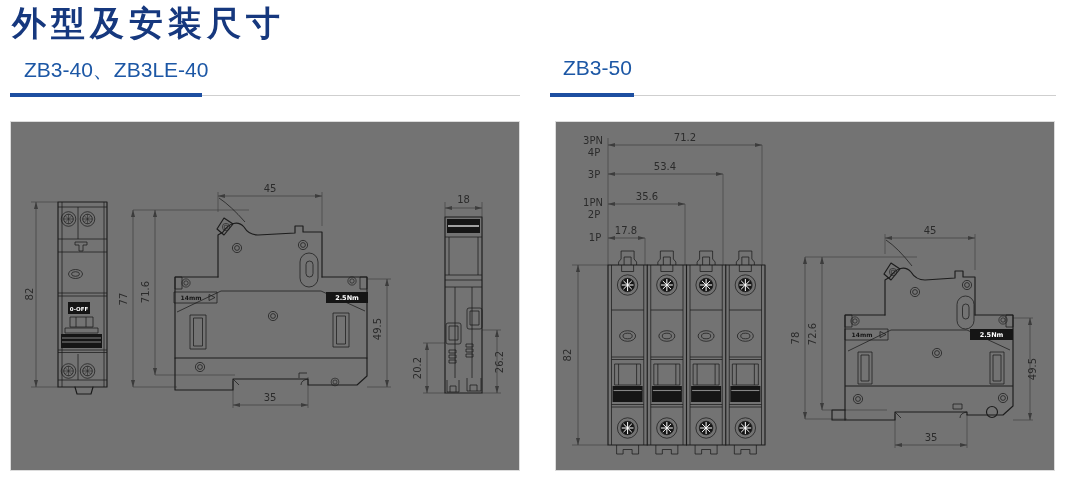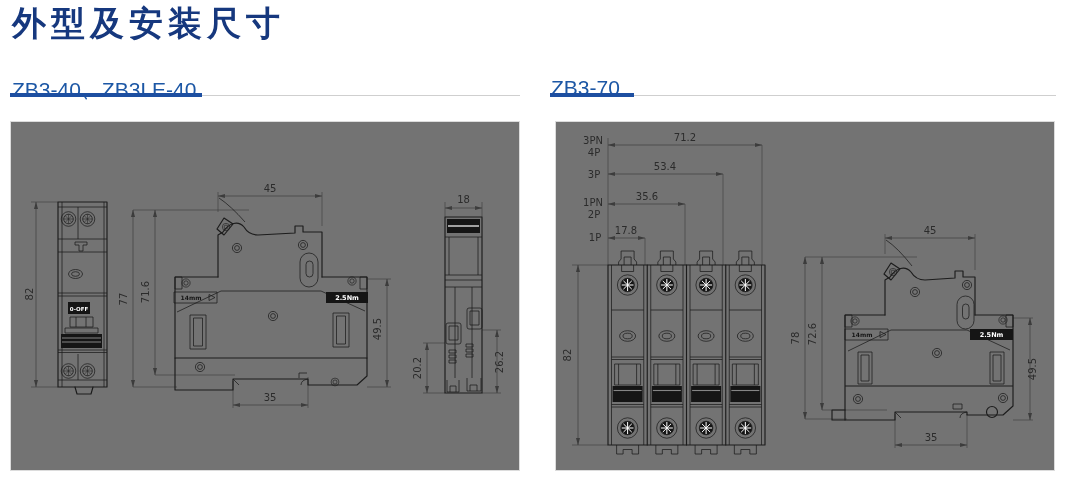--- a/index.html
+++ b/index.html
@@ -5,22 +5,23 @@
   html,body{margin:0;padding:0;}
   body{
     position:relative;width:1070px;height:487px;background:#ffffff;
     font-family:"Liberation Sans","DejaVu Sans",sans-serif;overflow:hidden;
   }
   .page-title{
     position:absolute;left:12px;top:1px;font-size:34px;font-weight:bold;
     letter-spacing:5px;color:var(--title-color,#16387E);white-space:nowrap;text-align:center;
   }
   .section-heading{
-    position:absolute;top:76px;font-size:21px;color:var(--heading-color,#1C57A5);
+    position:absolute;top:56px;font-size:21px;color:var(--heading-color,#1C57A5);
     white-space:nowrap;
+    margin-left:12px;
   }
   .heading-left{left:12px}
   .heading-right{left:551px}
   .rule{position:absolute;top:95px;height:1px;background:var(--rule,#CFCFCF);}
   .rule-left{left:10px;width:510px}
   .rule-right{left:550px;width:506px}
   .rule-accent{position:absolute;top:93px;height:4px;background:var(--accent,#1D4FA1);}
   .accent-left{left:10px;width:192px}
   .accent-right{left:550px;width:84px}
   .panel{
@@ -42,21 +43,21 @@
   .bt{font:bold 5.5px "DejaVu Sans",sans-serif;fill:#ffffff}
   .stripe{stroke:#858585;stroke-width:1.1;fill:none}
   .wl{stroke:#ffffff;stroke-width:1.2;fill:none}
 </style>
 </head>
 <body>
 
 <div class="page-title">外型及安装尺寸</div>
 
 <div class="section-heading heading-left">ZB3-40、ZB3LE-40</div>
-<div class="section-heading heading-right">ZB3-70</div>
+<div class="section-heading heading-right">ZB3-50</div>
 <div class="rule rule-left"></div>
 <div class="rule rule-right"></div>
 <div class="rule-accent accent-left"></div>
 <div class="rule-accent accent-right"></div>
 
 <div class="panel panel-left">
 <svg width="508" height="348" viewBox="0 0 508 348">
   <defs>
     <marker id="ar1" viewBox="0 0 10 10" refX="9.5" refY="5" markerWidth="11" markerHeight="11" orient="auto-start-reverse">
       <path d="M0.5,2.4 L10,5 L0.5,7.6 Z" fill="#3C3C3C"></path>

